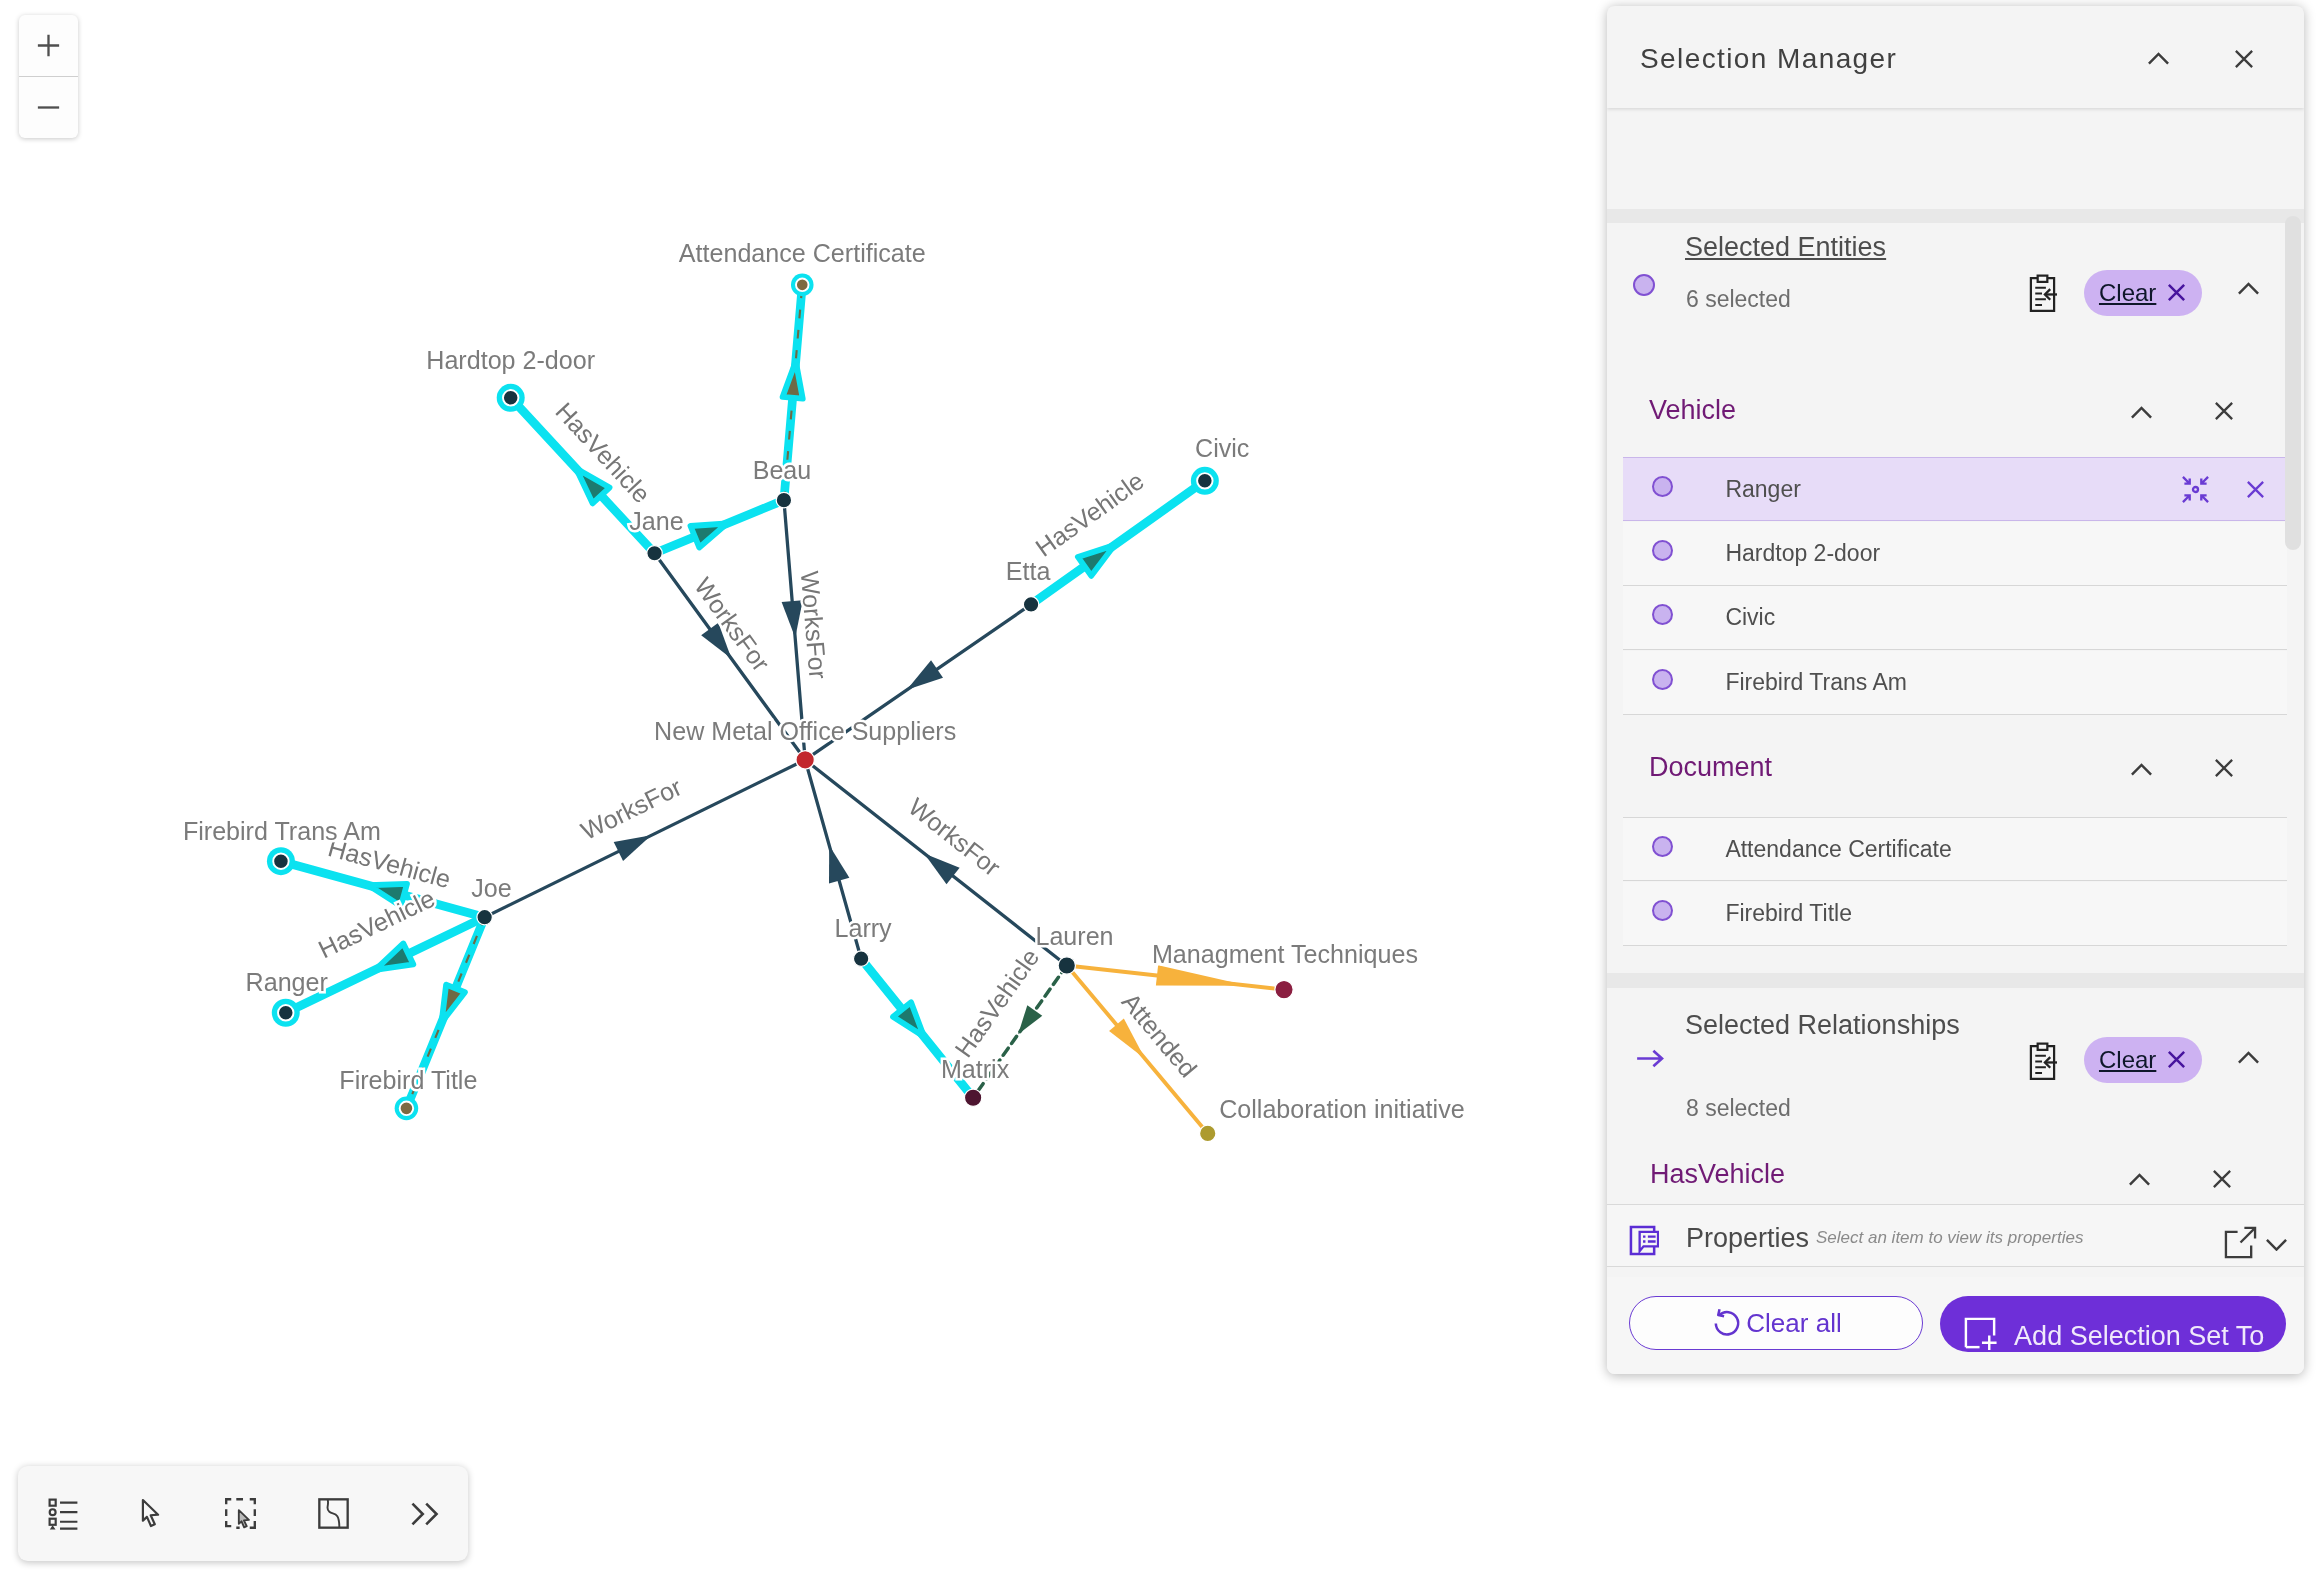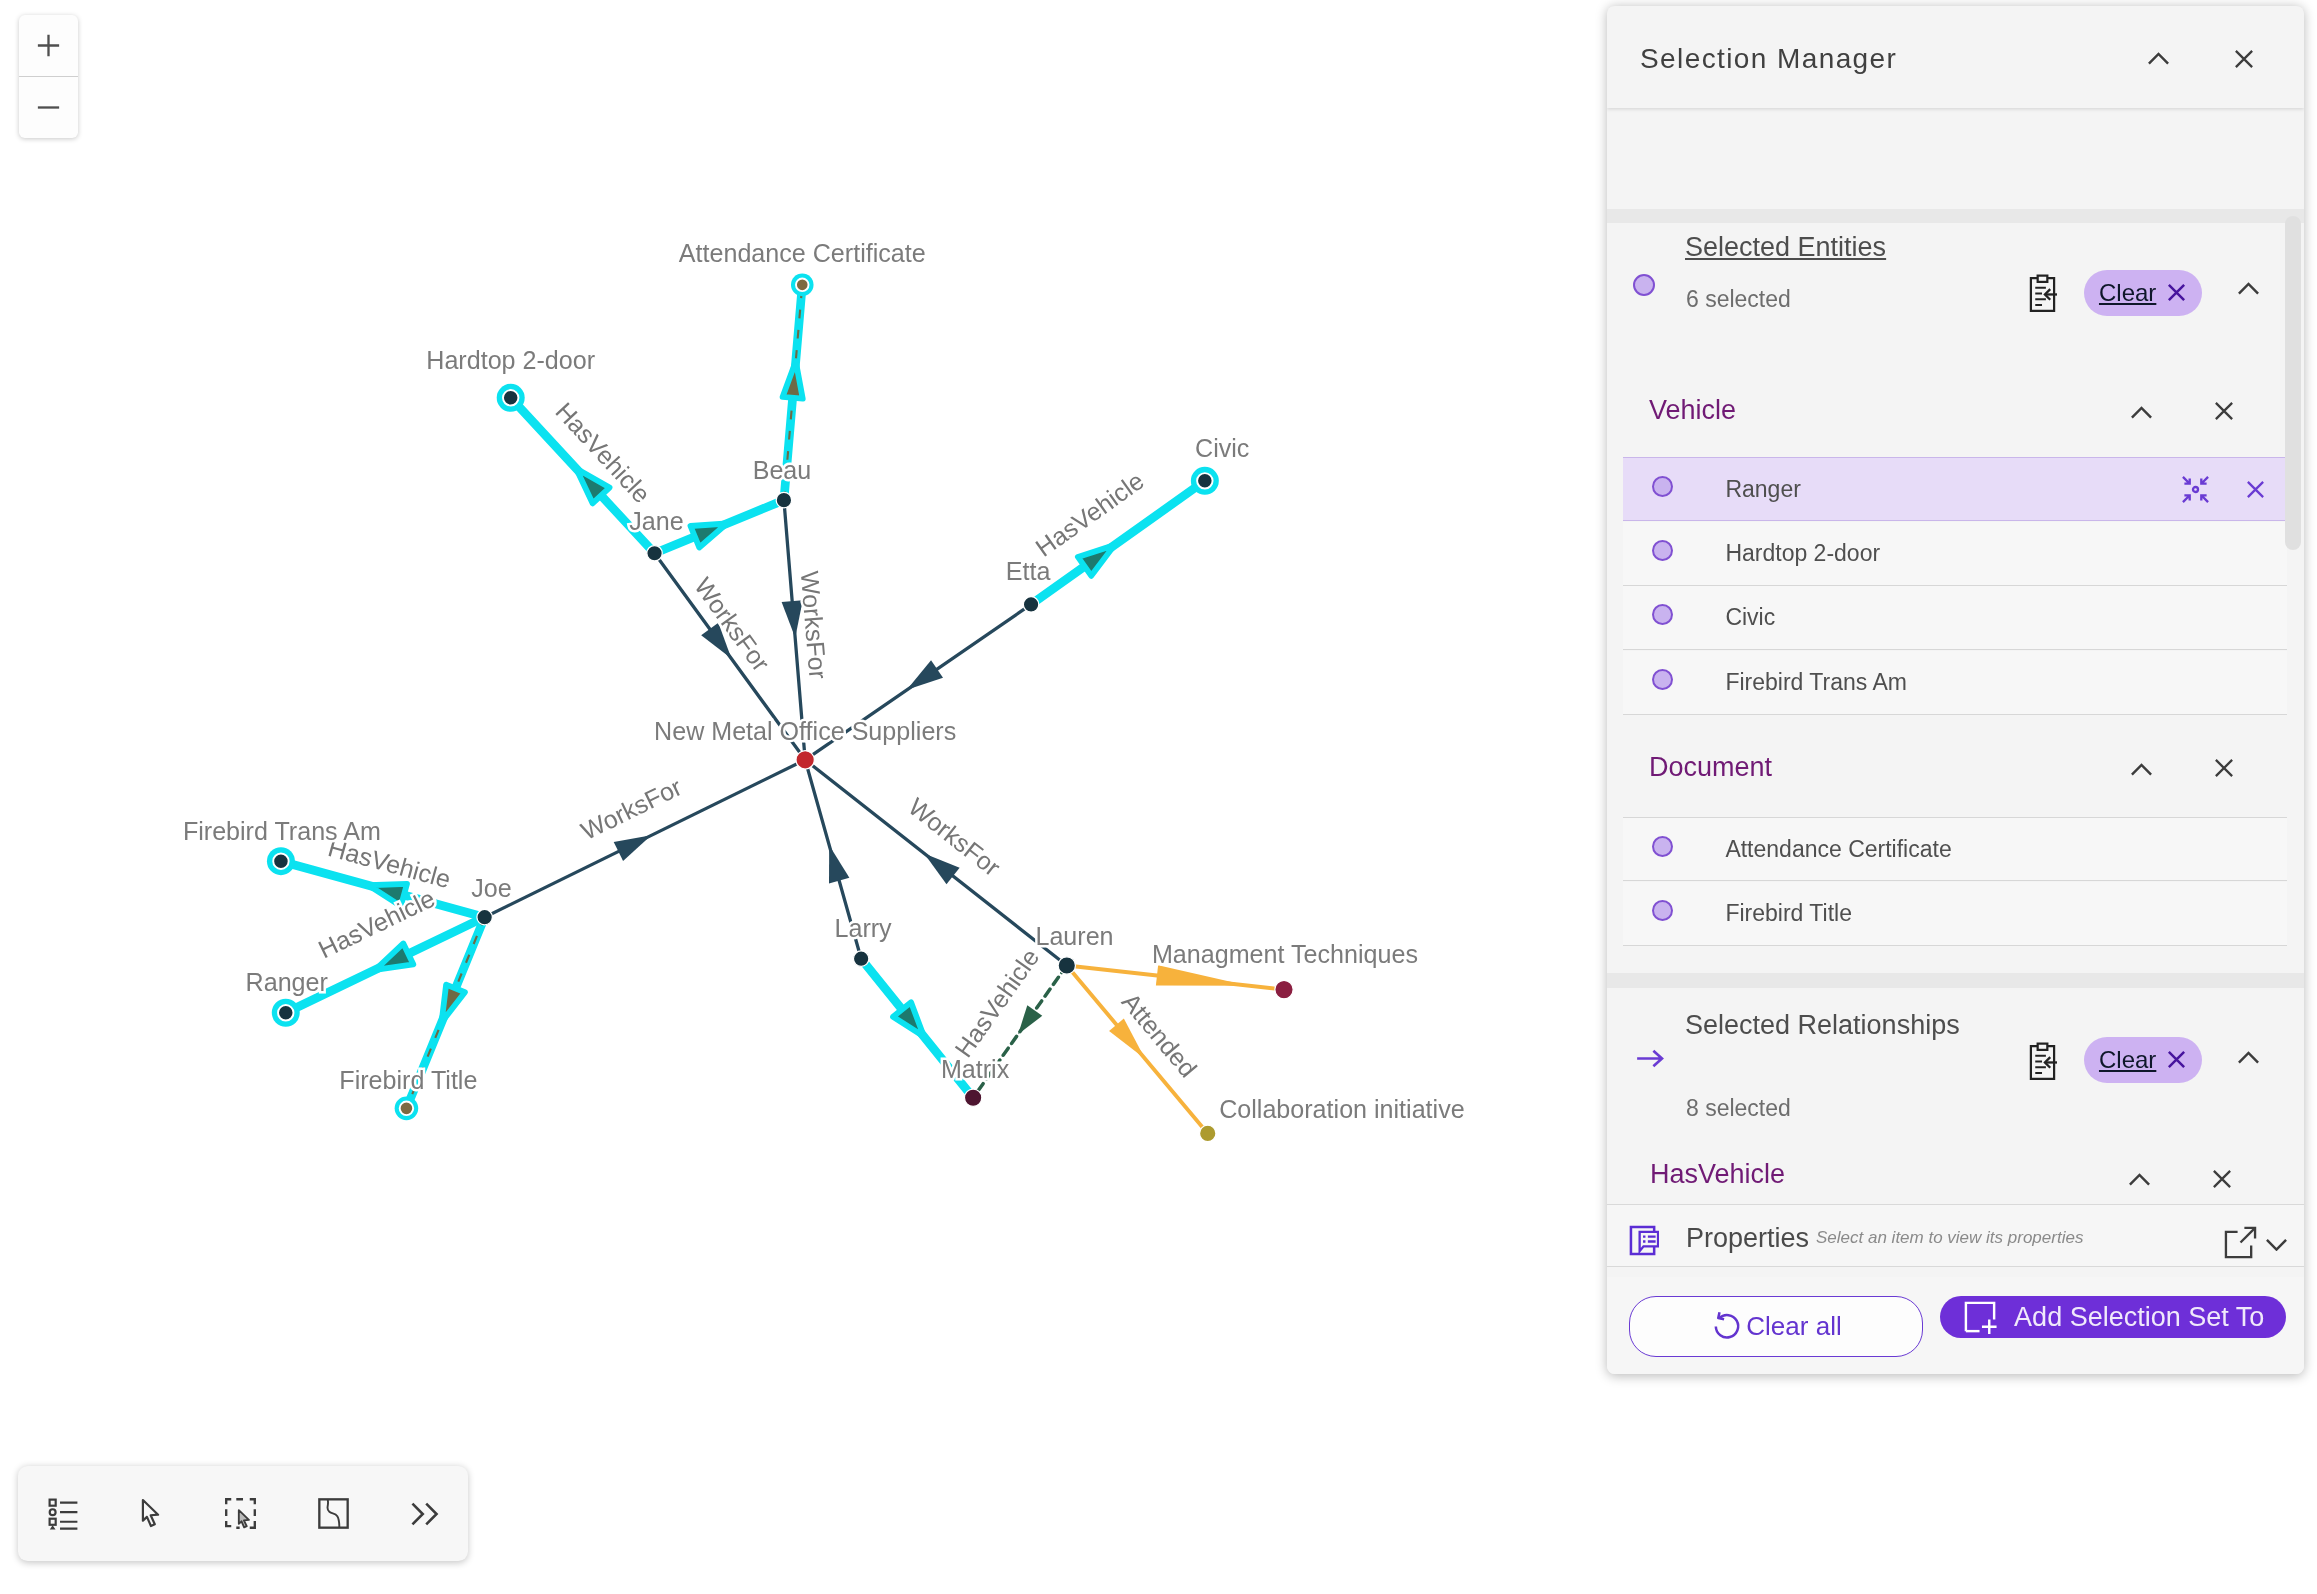--- a/index.html
+++ b/index.html
@@ -52,25 +52,25 @@
   .rowlab { position:absolute; left:102px; top:50%; transform:translateY(-50%);
     font-size:23px; color:#4f4f4f; }
   .circicon { position:absolute; border-radius:50%; background:#c9b3ef; border:2.9px solid #8050d2; }
 
   .propbar { position:absolute; left:0; top:1198px; width:100%; height:63px; background:#f6f6f6;
     border-top:1px solid #d9d9d9; border-bottom:1px solid #d9d9d9; }
   .propbar .ptitle { position:absolute; left:79px; top:18.3px; font-size:27px; color:#4a4a4a; }
   .propbar .phint { position:absolute; left:209px; top:23px; font-size:17px; color:#8a8a8a; font-style:italic; }
 
   .pfoot { position:absolute; left:0; top:1271px; width:100%; height:98px; background:#f6f6f6; }
-  .btn-outline { position:absolute; left:22px; top:19.3px; width:294px; height:61px; border:1.9px solid #6a3bd3;
+  .btn-outline { position:absolute; left:22px; top:19.3px; width:294px; height:54px; border:1.9px solid #6a3bd3;
     border-radius:27px; background:#fdfdfd; display:flex; align-items:center; justify-content:center; gap:3px; }
   .btn-outline span { color:#6334cf; font-size:26px; }
-  .btn-fill { position:absolute; left:333px; top:19.3px; width:346px; height:42px; border-radius:28px;
-    background:#6e2fd8; display:flex; align-items:center; justify-content:center; gap:15.4px; }
+  .btn-fill { position:absolute; left:333px; top:19.3px; width:346px; height:56px; border-radius:28px;
+    background:#6e2fd8; display:flex; align-items:flex-end; justify-content:center; gap:15.4px; }
   .btn-fill span { color:#f0e9fb; font-size:27px; }
 
   .scrollthumb { position:absolute; right:2.9px; top:210px; width:16.4px; height:334px;
     background:#e0e0e0; border-radius:8.7px; }
 </style>
 </head>
 <body>
 <div class="stage">
 
 <svg class="graph" width="2317" height="1594" viewBox="0 0 2400 1651">

